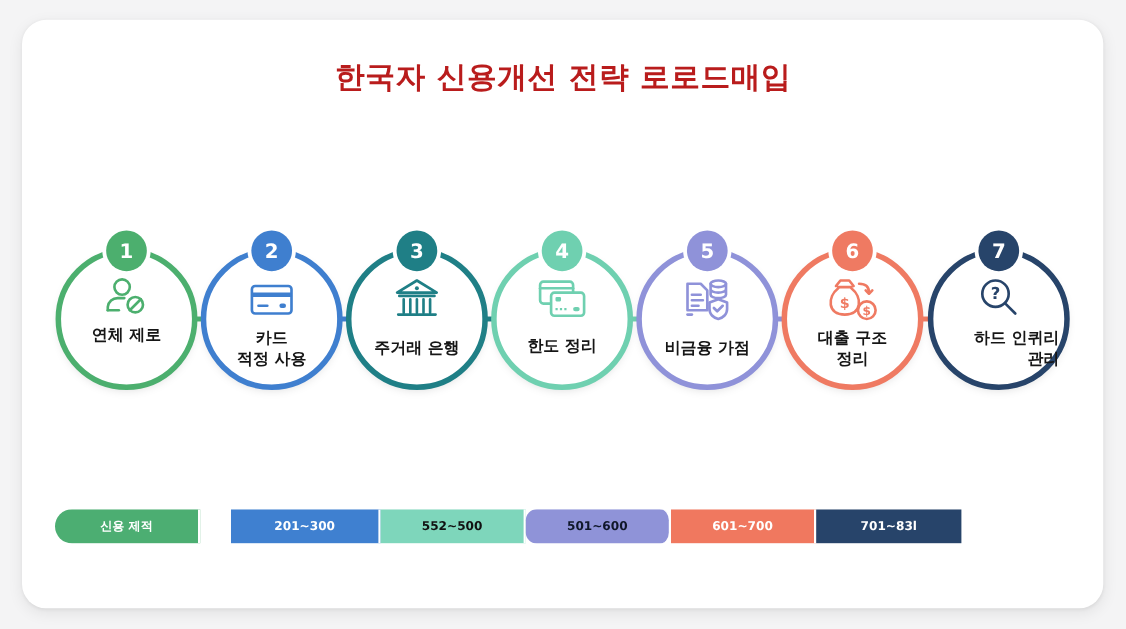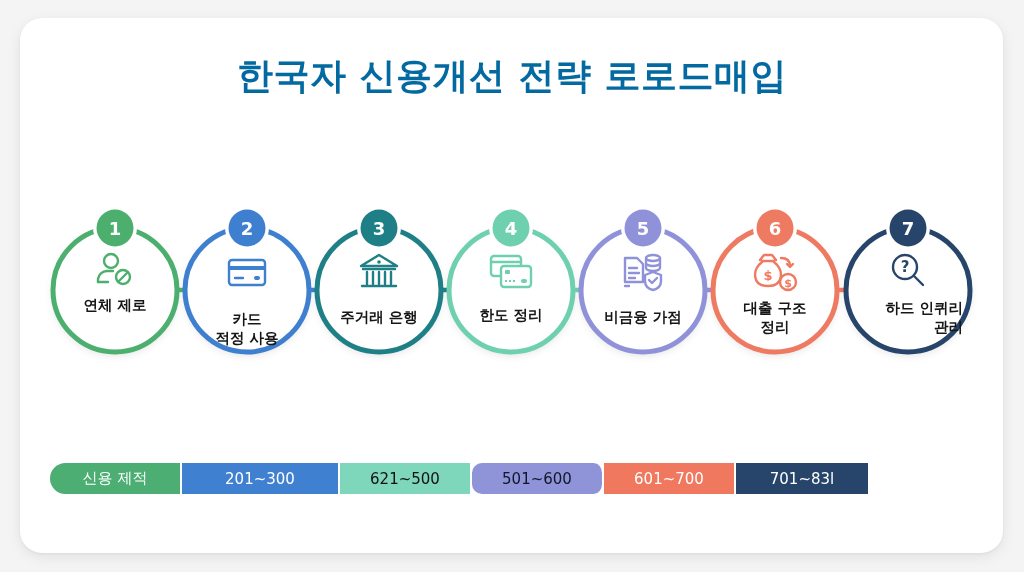--- a/index.html
+++ b/index.html
@@ -5,34 +5,34 @@
   * { box-sizing: border-box; margin: 0; padding: 0; }
   html, body { width: 1024px; height: 572px; background: #f4f4f5; overflow: hidden; }
   body { font-family: "DejaVu Sans", "Liberation Sans", sans-serif; position: relative; }
   .card {
     position: absolute; left: 20px; top: 18px; width: 983px; height: 535px;
     background: #ffffff; border-radius: 22px;
     box-shadow: 0 4px 14px rgba(0,0,0,0.08), 0 1px 3px rgba(0,0,0,0.05);
   }
   .title {
     position: absolute; left: 0; width: 1024px; top: 52px; text-align: center;
-    font-size: 36px; font-weight: bold; color: #0369a1; letter-spacing: 0.5px;
+    font-size: 27px; font-weight: bold; color: #b91c1c; letter-spacing: 0.5px;
   }
   svg.flow { position: absolute; left: 0; top: 0; width: 1024px; height: 572px; }
   .label {
     position: absolute; width: 110px; text-align: center; color: #161616;
     font-size: 14.5px; font-weight: bold; line-height: 19px;
   }
   .bar {
     position: absolute; left: 50px; top: 463px; width: 924px; height: 31px;
     display: flex; border-radius: 16px; overflow: hidden;
   }
   .seg {
     flex: 0 0 auto; height: 100%; display: flex; align-items: center; justify-content: center;
-    font-size: 15px; font-weight: normal; border-right: 2px solid #ffffff;
+    font-size: 11px; font-weight: bold; border-right: 2px solid #ffffff;
   }
   .seg:last-child { border-right: none; }
 </style>
 </head>
 <body>
 
 <div class="card"></div>
 <div class="title">한국자 신용개선 전략 로로드매입</div>
 
 <svg class="flow" viewBox="0 0 1024 572" xmlns="http://www.w3.org/2000/svg">
@@ -164,21 +164,21 @@
           <text x="-3" y="0" font-size="15" font-weight="bold" fill="#27446a" text-anchor="middle" font-family="DejaVu Sans, sans-serif">?</text>
         </g>
       </g>
     </g>
 </svg>
 
 <div id="labels">
     <div class="label" style="left: 60px; top: 296px;">
       <div>연체 제로</div>
     </div>
-    <div class="label" style="left: 192px; top: 299px; margin-top: 11px;">
+    <div class="label" style="left: 192px; top: 299px;">
       <div>카드</div>
       <div>적정 사용</div>
     </div>
     <div class="label" style="left: 324px; top: 308px;">
       <div>주거래 은행</div>
     </div>
     <div class="label" style="left: 456px; top: 306px;">
       <div>한도 정리</div>
     </div>
     <div class="label" style="left: 588px; top: 308px;">
@@ -189,18 +189,18 @@
       <div>정리</div>
     </div>
     <div class="label" style="left: 853px; top: 299px; text-align: right;">
       <div>하드 인퀴리</div>
       <div>관리</div>
     </div>
   </div>
 
 <div class="bar" id="bar">
     <div class="seg" style="background: rgb(76, 174, 114); color: rgb(255, 255, 255); width: 132px;">신용 제적</div>
-    <div class="seg" style="background: rgb(63, 128, 208); color: rgb(255, 255, 255); width: 158px;">201~300</div>
-    <div class="seg" style="background: rgb(126, 214, 187); color: rgb(17, 17, 17); width: 132px;">621~500</div>
+    <div class="seg" style="background: rgb(63, 128, 208); color: rgb(255, 255, 255); width: 136px; margin-left: 28px;">201~300</div>
+    <div class="seg" style="background: rgb(126, 214, 187); color: rgb(17, 17, 17); width: 132px;">552~500</div>
     <div class="seg" style="background: rgb(143, 147, 216); color: #0f172a; width: 132px; border-radius: 10px;">501~600</div>
     <div class="seg" style="background: rgb(240, 120, 95); color: rgb(255, 255, 255); width: 132px; text-align: right;">601~700</div>
     <div class="seg" style="background: rgb(39, 68, 106); color: rgb(255, 255, 255); width: 132px;">701~83l</div>
   </div>
 
 </body></html>

